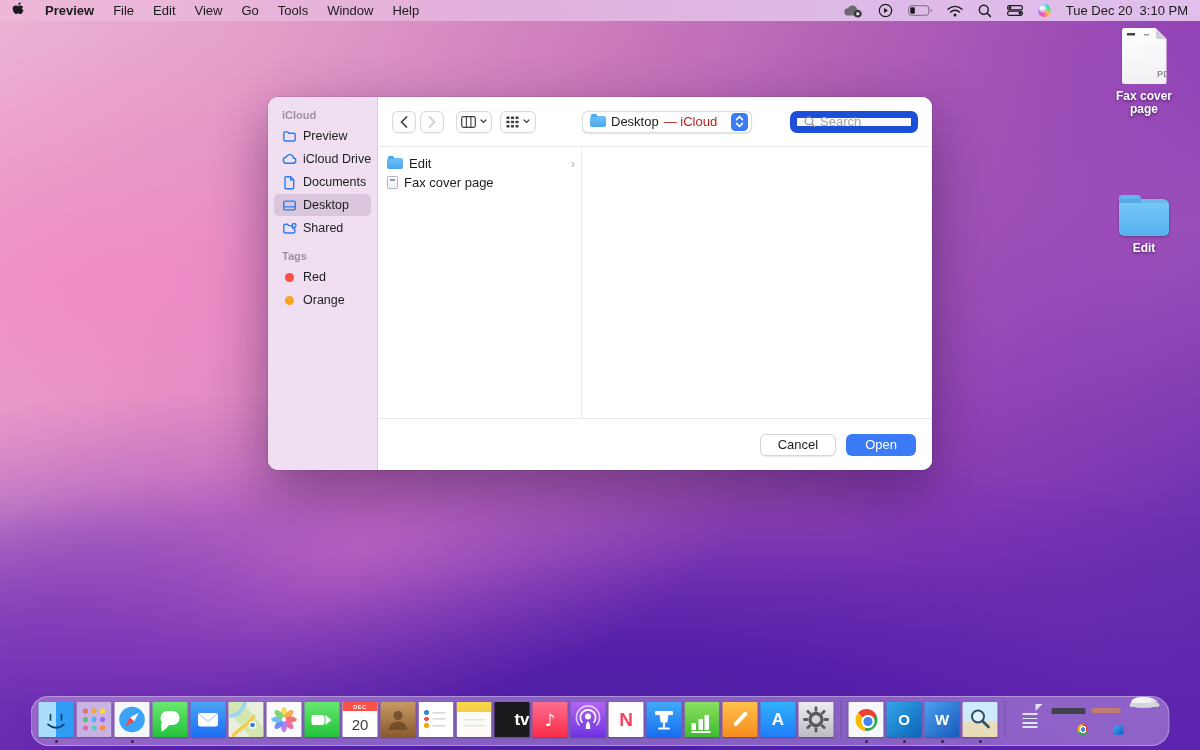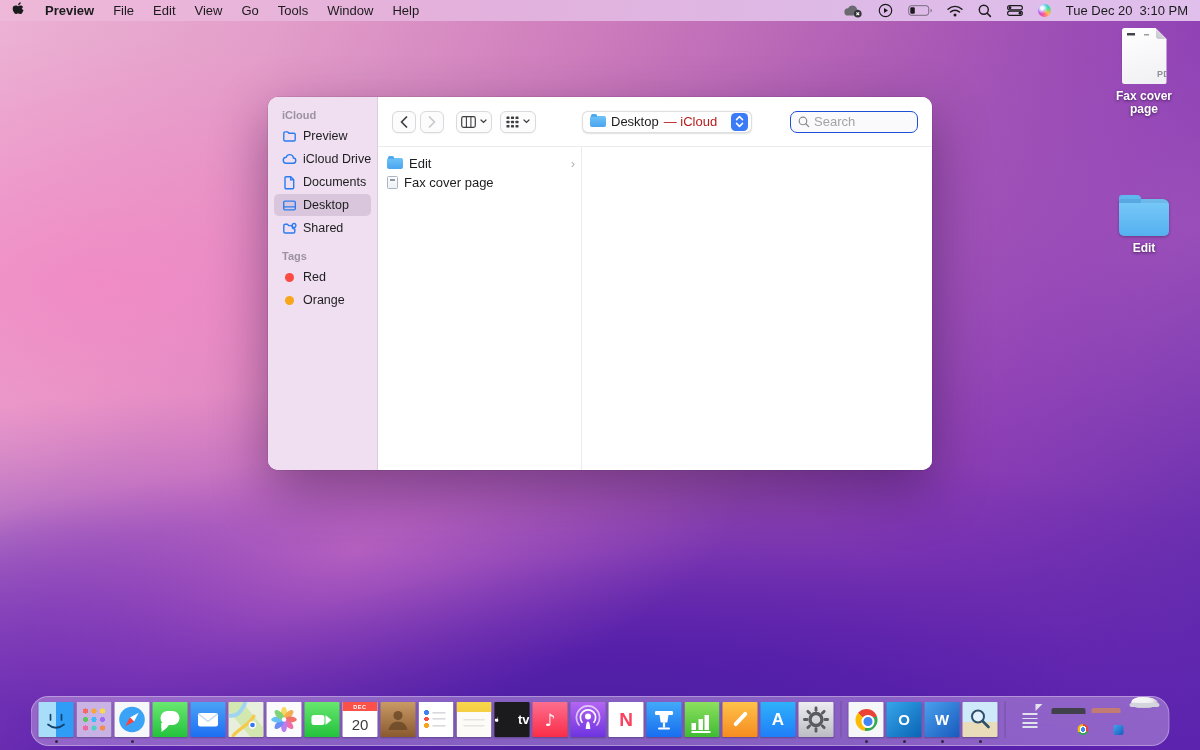--- a/index.html
+++ b/index.html
@@ -72,21 +72,21 @@
 .view-btn{width:36px;margin-right:8px}
 .tb-spacer{flex:1}
 .path-dd{position:relative;width:170px;height:22px;display:flex;align-items:center;gap:5px;padding:0 3px 0 7px;
  border-radius:6px;background:#fefefe;border:1px solid rgba(0,0,0,.12);box-shadow:0 .5px 1.5px rgba(0,0,0,.12);cursor:default}
 .dd-name{color:#1d1d1f}
 .dd-loc{color:#b91c1c}
 .stepper{margin-left:auto;width:17px;height:18px;border-radius:4.5px;background:#3b7bf7;display:flex;align-items:center;justify-content:center}
 .mini-folder{width:16px;height:11px;position:relative;border-radius:2px;background:linear-gradient(180deg,#6ec2f6,#4aa5ef);flex:none}
 .mini-folder::before{content:"";position:absolute;top:-2.5px;left:1px;width:6px;height:3px;background:#4fa9ef;border-radius:1.5px 1.5px 0 0}
 .search{width:128px;height:22px;display:flex;align-items:center;gap:4px;padding:0 7px;border-radius:7px;
- background:rgba(250,250,252,.9);border:1px solid #1d4ed8}
+ background:rgba(250,250,252,.9);border:7px solid #1d4ed8}
 .search input{flex:1;min-width:0;border:none;outline:none;background:transparent;font:13px "Liberation Sans",sans-serif;color:#333}
 .search input::placeholder{color:#a3a3a8}
 
 .browser{flex:1;display:flex;min-height:0}
 .col1{width:204px;flex:none;border-right:1px solid #ececee;padding-top:7px}
 .col2{flex:1}
 .file-row{height:19px;display:flex;align-items:center;gap:6px;padding:0 6px 0 9px;font-size:13px;cursor:default}
 .fr-chevron{margin-left:auto;color:#b3b3b8;font-size:13px;line-height:1}
 .fr-chevron::before{content:"›"}
 .mini-page{width:11px;height:13px;flex:none;position:relative;border-radius:1.5px;background:linear-gradient(180deg,#fdfdfe,#eef1f5);
@@ -138,21 +138,21 @@
  radial-gradient(circle 2.4px at 8px 10.5px,#3e82f7 97%,transparent),
  radial-gradient(circle 2.4px at 8px 17px,#fb4b42 97%,transparent),
  radial-gradient(circle 2.4px at 8px 23.5px,#f7a51b 97%,transparent),
  linear-gradient(#d8d8dd,#d8d8dd),linear-gradient(#d8d8dd,#d8d8dd),linear-gradient(#d8d8dd,#d8d8dd);
  background-size:100% 100%,100% 100%,100% 100%,13px 1.6px,13px 1.6px,13px 1.6px;
  background-position:0 0,0 0,0 0,13.5px 9.8px,13.5px 16.3px,13.5px 22.8px;background-repeat:no-repeat}
 .t-notes{background-color:#fcfbf7;background-image:
  linear-gradient(#e4e4e0,#e4e4e0),linear-gradient(#e4e4e0,#e4e4e0),linear-gradient(180deg,#f7d64e,#f5cf40);
  background-size:21px 1.5px,21px 1.5px,100% 10px;background-position:7px 17px,7px 23px,0 0;background-repeat:no-repeat}
 .t-tv{background:#1b1b1e}
-.t-tv .glyph{font-size:13px;gap:19px}
+.t-tv .glyph{font-size:17px;gap:19px}
 .t-music{background:linear-gradient(180deg,#fd6e8e,#fa2d48)}
 .t-music .glyph{font-size:17px;font-family:"DejaVu Sans",sans-serif}
 .t-podcasts{background:linear-gradient(180deg,#b465f2,#6e34e0)}
 .t-news{background:#fff}
 .t-news .glyph{color:#fb415c;font-size:19px}
 .t-keynote{background:linear-gradient(180deg,#41aaf8,#176ef0)}
 .t-numbers{background-image:
  linear-gradient(#fff,#fff),linear-gradient(#fff,#fff),linear-gradient(#fff,#fff),linear-gradient(#fff,#fff),
  linear-gradient(180deg,#8ce05e,#3fbb33);
  background-size:4.5px 7px,4.5px 11px,4.5px 15px,19px 2px,100% 100%;
@@ -393,20 +393,24 @@
           <span class="fr-chevron"></span>
         </div>
         <div class="file-row">
           <span class="mini-page"></span>
           <span>Fax cover page</span>
         </div>
       </div>
       <div class="col2"></div>
     </div>
 
+    <div class="footer">
+      <button class="btn cancel">Cancel</button>
+      <button class="btn open">Open</button>
+    </div>
   </div>
 </div>
 
 <div class="dock">
   <div class="dock-item">
       <div class="tile t-finder">
         <svg class="ic" viewBox="0 0 35 35" fill="none" stroke="#14416e" stroke-width="1.7" stroke-linecap="round">
           <path d="M12 12.5v5.5M23 12.5v5.5"></path>
           <path d="M9.5 22.5q8 6.5 16 0"></path>
         </svg>

